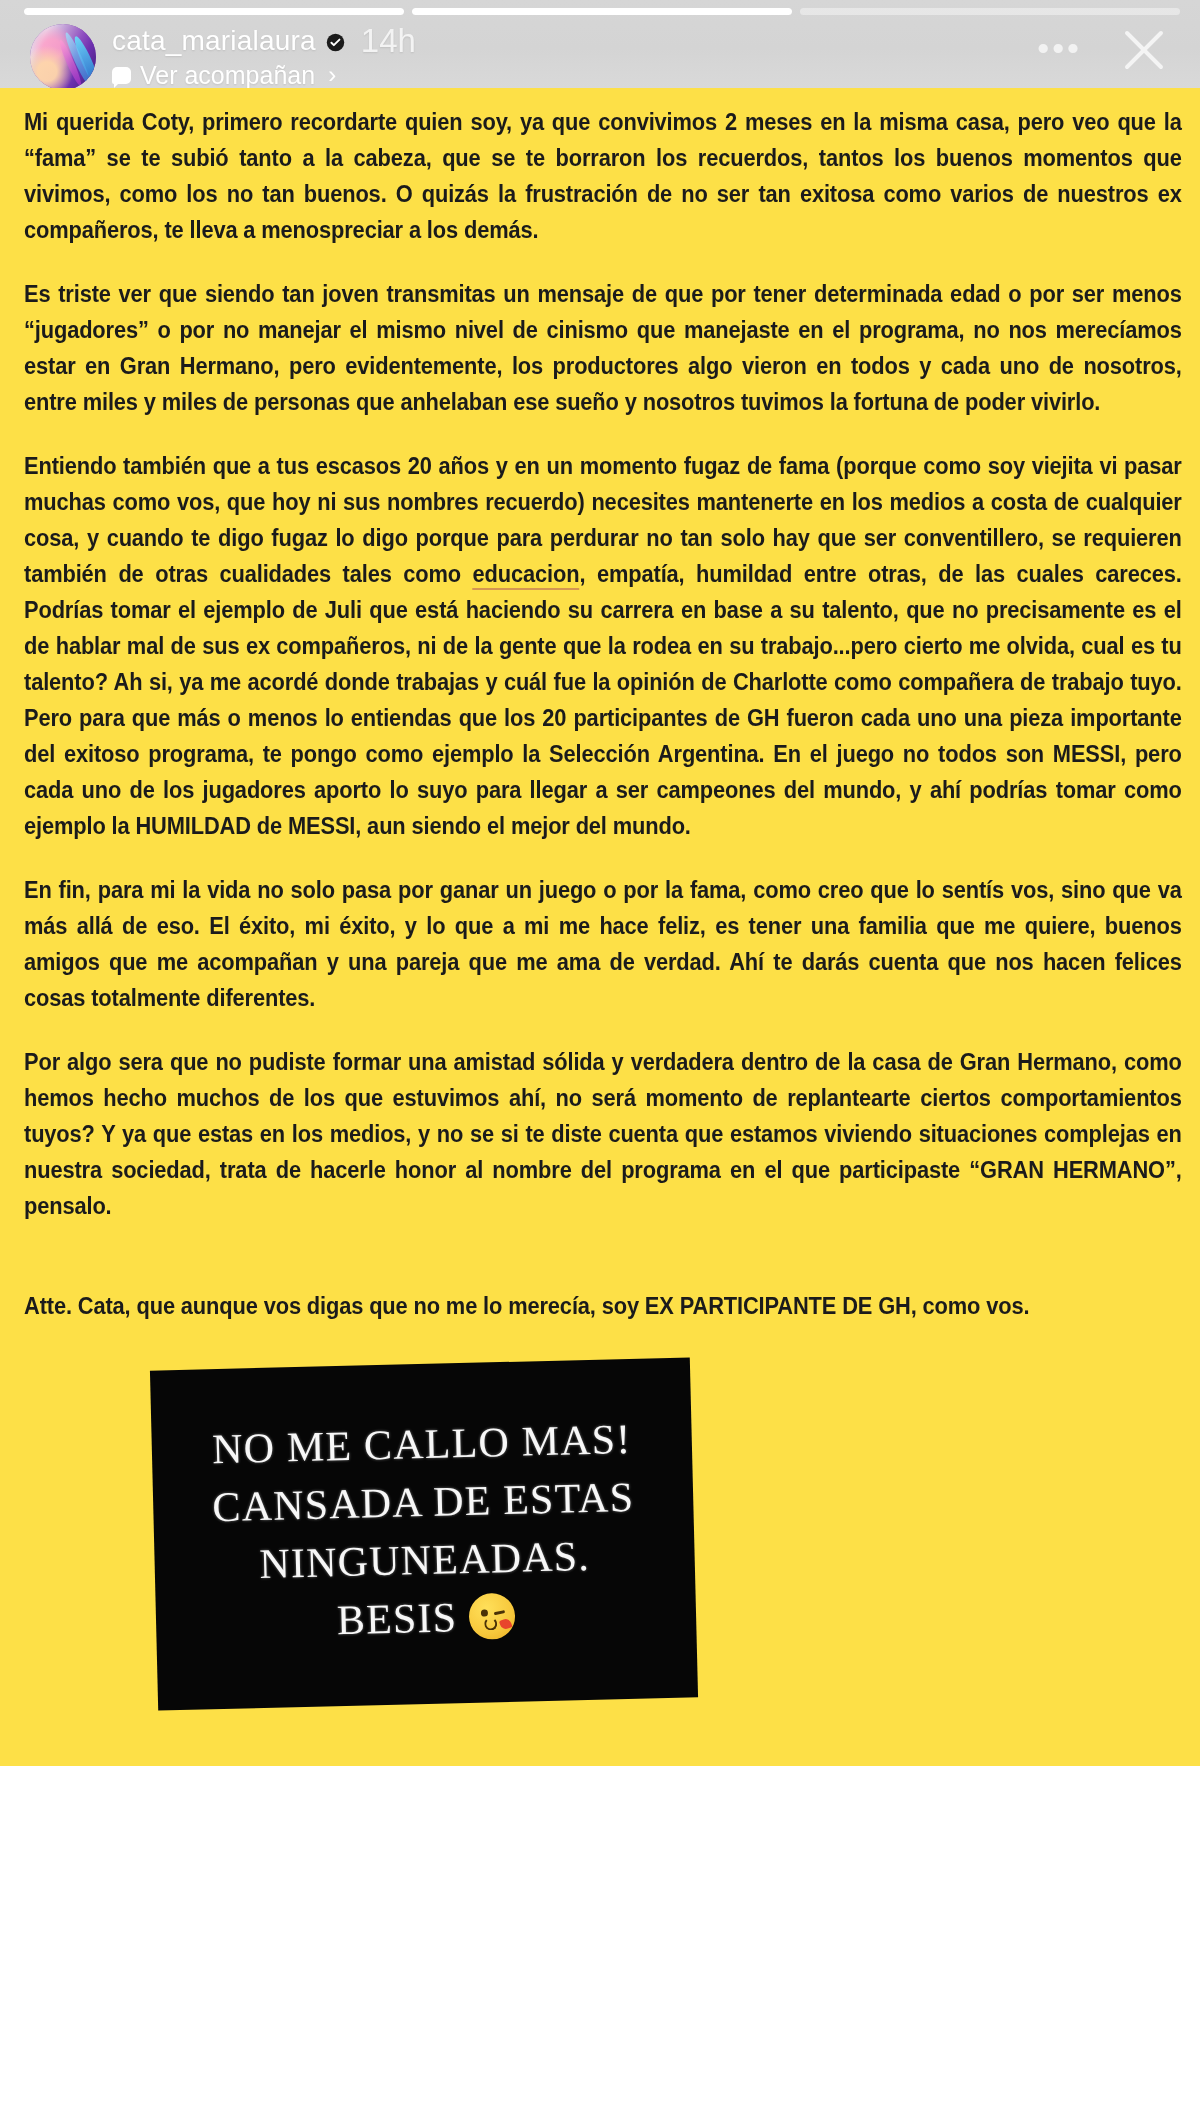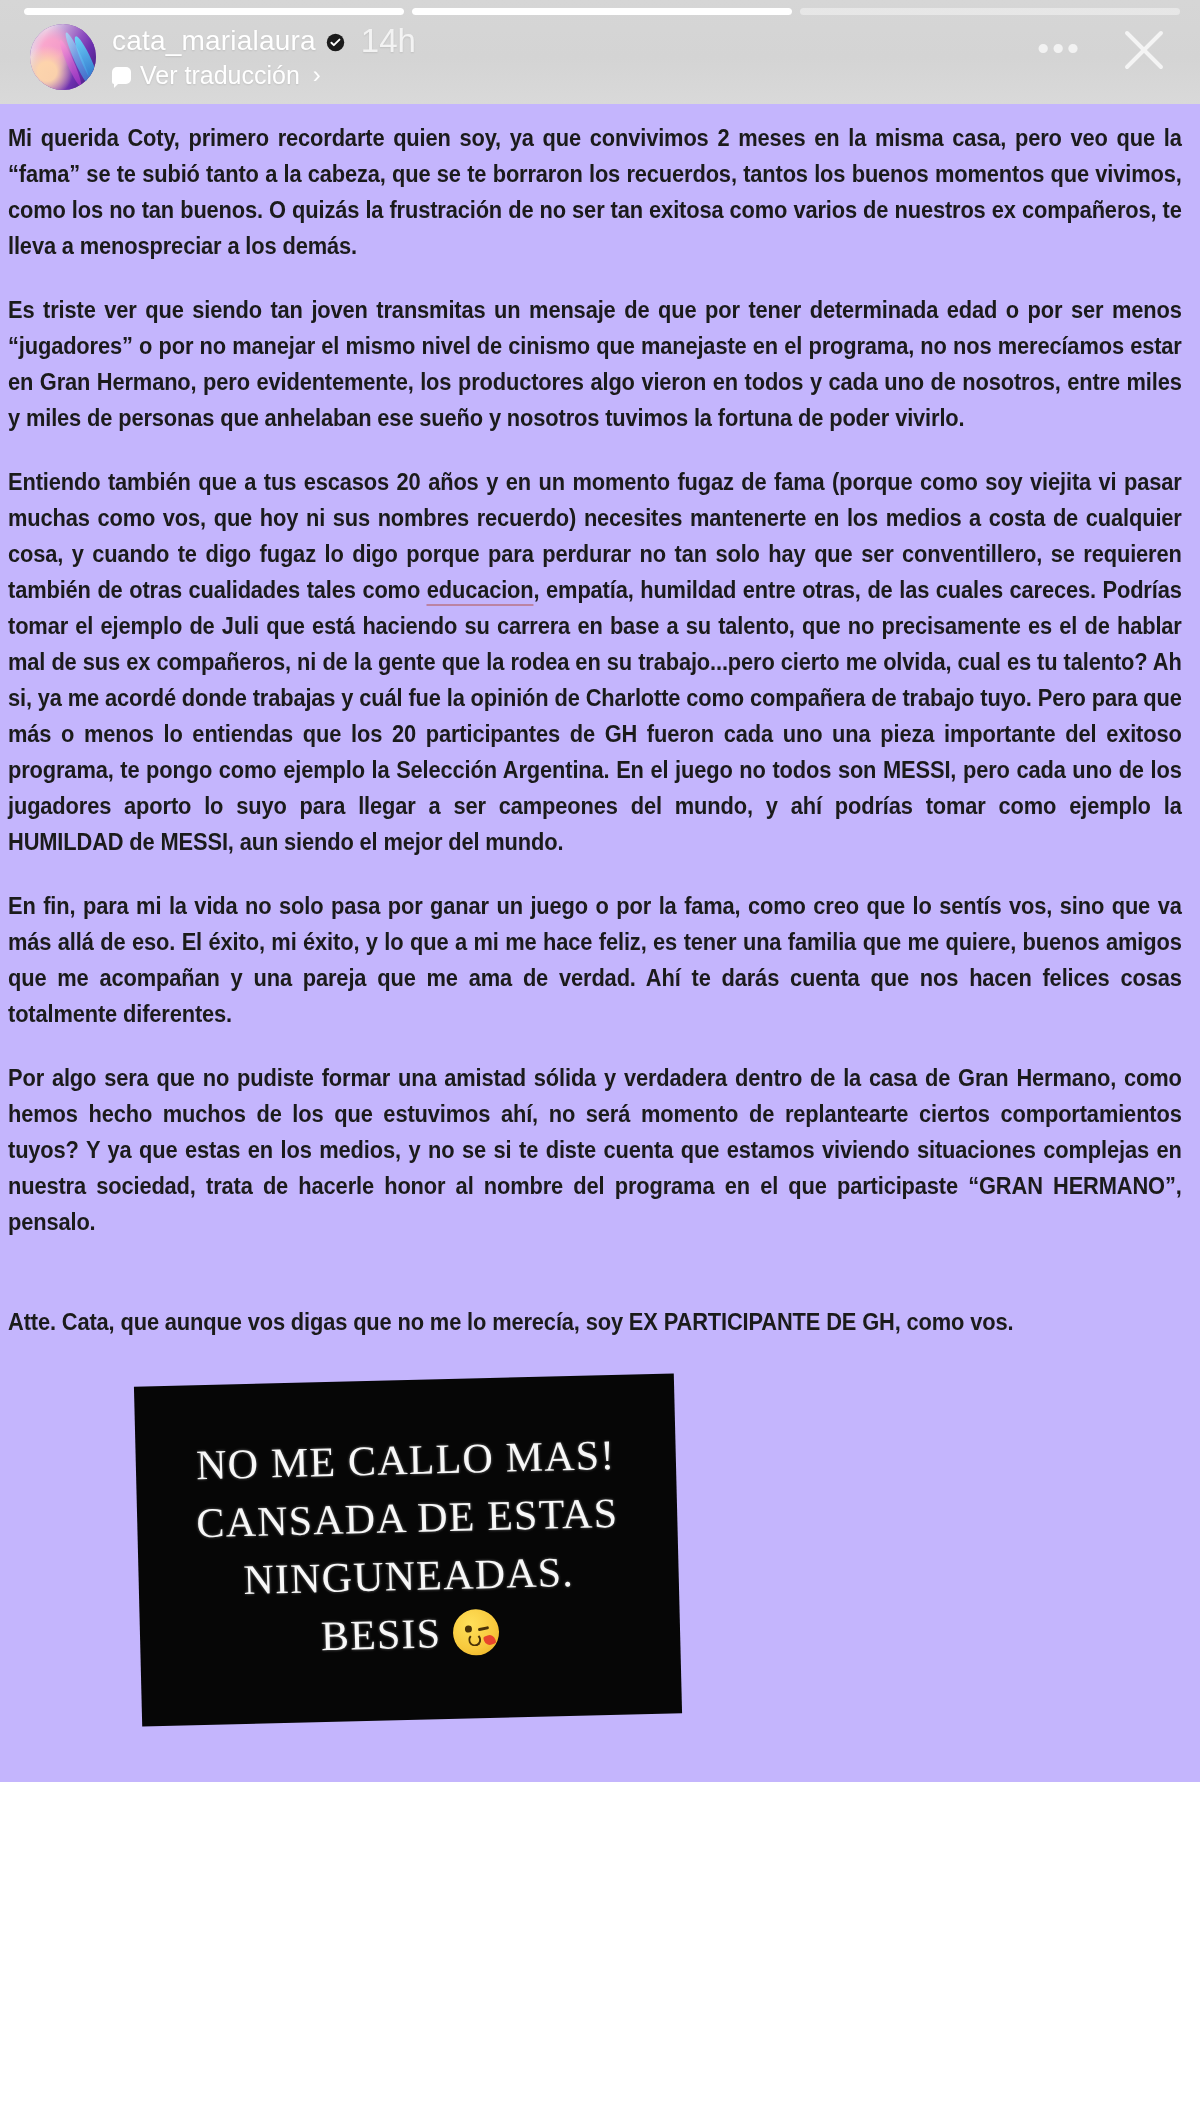--- a/index.html
+++ b/index.html
@@ -14,21 +14,21 @@
     width:1200px;
     height:2103px;
     overflow:hidden;
     background:#ffffff;
   }
 
   
   .story-header{
     position:relative;
     width:1200px;
-    height:104px;
+    height:88px;
     background:linear-gradient(180deg,#d6d6d6 0%,#d4d4d4 55%,#d9d9d9 100%);
   }
   .progress-row{
     position:absolute;
     top:8px;
     left:24px;
     right:20px;
     display:flex;
     gap:8px;
     height:7px;
@@ -166,22 +166,22 @@
     background:#f4f4f4;
     border-radius:2px;
     display:block;
   }
   .close-btn span:first-child{transform:rotate(45deg);}
   .close-btn span:last-child{transform:rotate(-45deg);}
 
   
   .letter{
     position:relative;
-    padding:0 18px 0 8px;
-    background:#c4b5fd;
+    padding:0 18px 0 24px;
+    background:#fde047;
   }
   .para{
     font-family:"Liberation Sans", sans-serif;
     font-weight:bold;
     font-size:23.5px;
     line-height:36px;
     color:#1b1b1b;
     text-align:justify;
     margin:0;
     letter-spacing:-0.15px;
@@ -305,21 +305,21 @@
         <svg viewBox="0 0 24 24" width="19" height="19" aria-hidden="true">
           <circle cx="12" cy="12" r="11" fill="#1b1b1b"></circle>
           <path d="M6.8 12.3l3.1 3.1 7.1-7.1" fill="none" stroke="#ffffff" stroke-width="2.4" stroke-linecap="round" stroke-linejoin="round"></path>
         </svg>
       </span>
       <span class="timeago">14h</span>
     </div>
 
     <div class="hdr-line2">
       <span class="translate-dot"></span>
-      <span class="translate-label">Ver traducción</span>
+      <span class="translate-label">Ver acompañan</span>
       <span class="chev">›</span>
     </div>
 
     <div class="more-btn">•••</div>
 
     <div class="close-btn">
       <span></span>
         <span></span>
     </div>
   </div>

